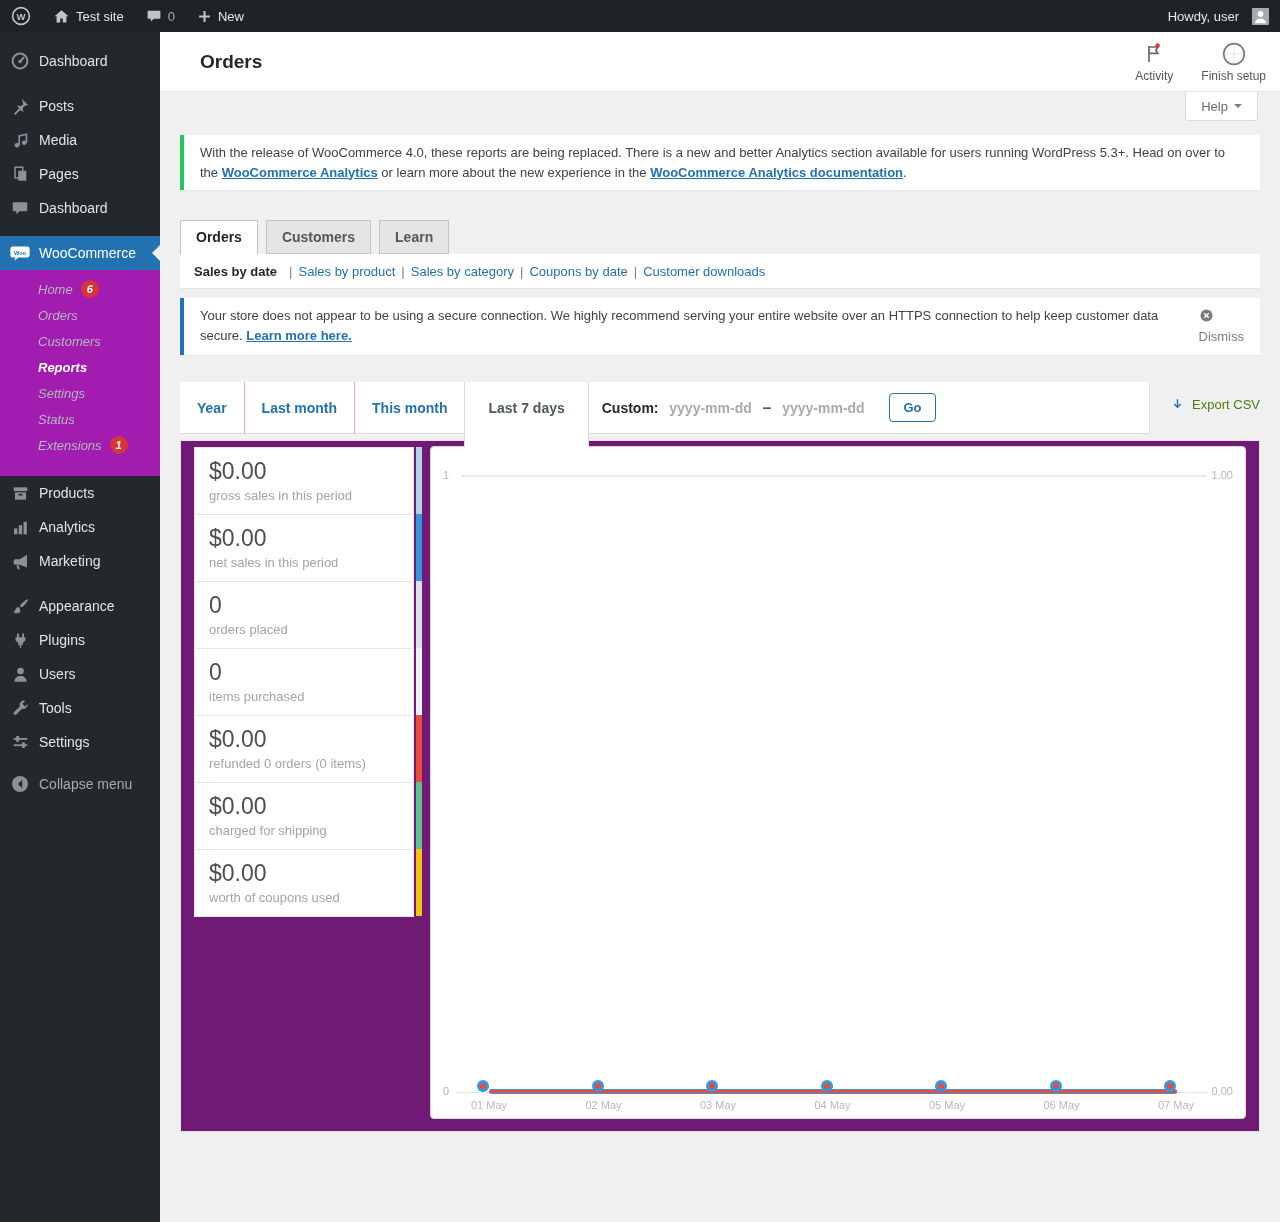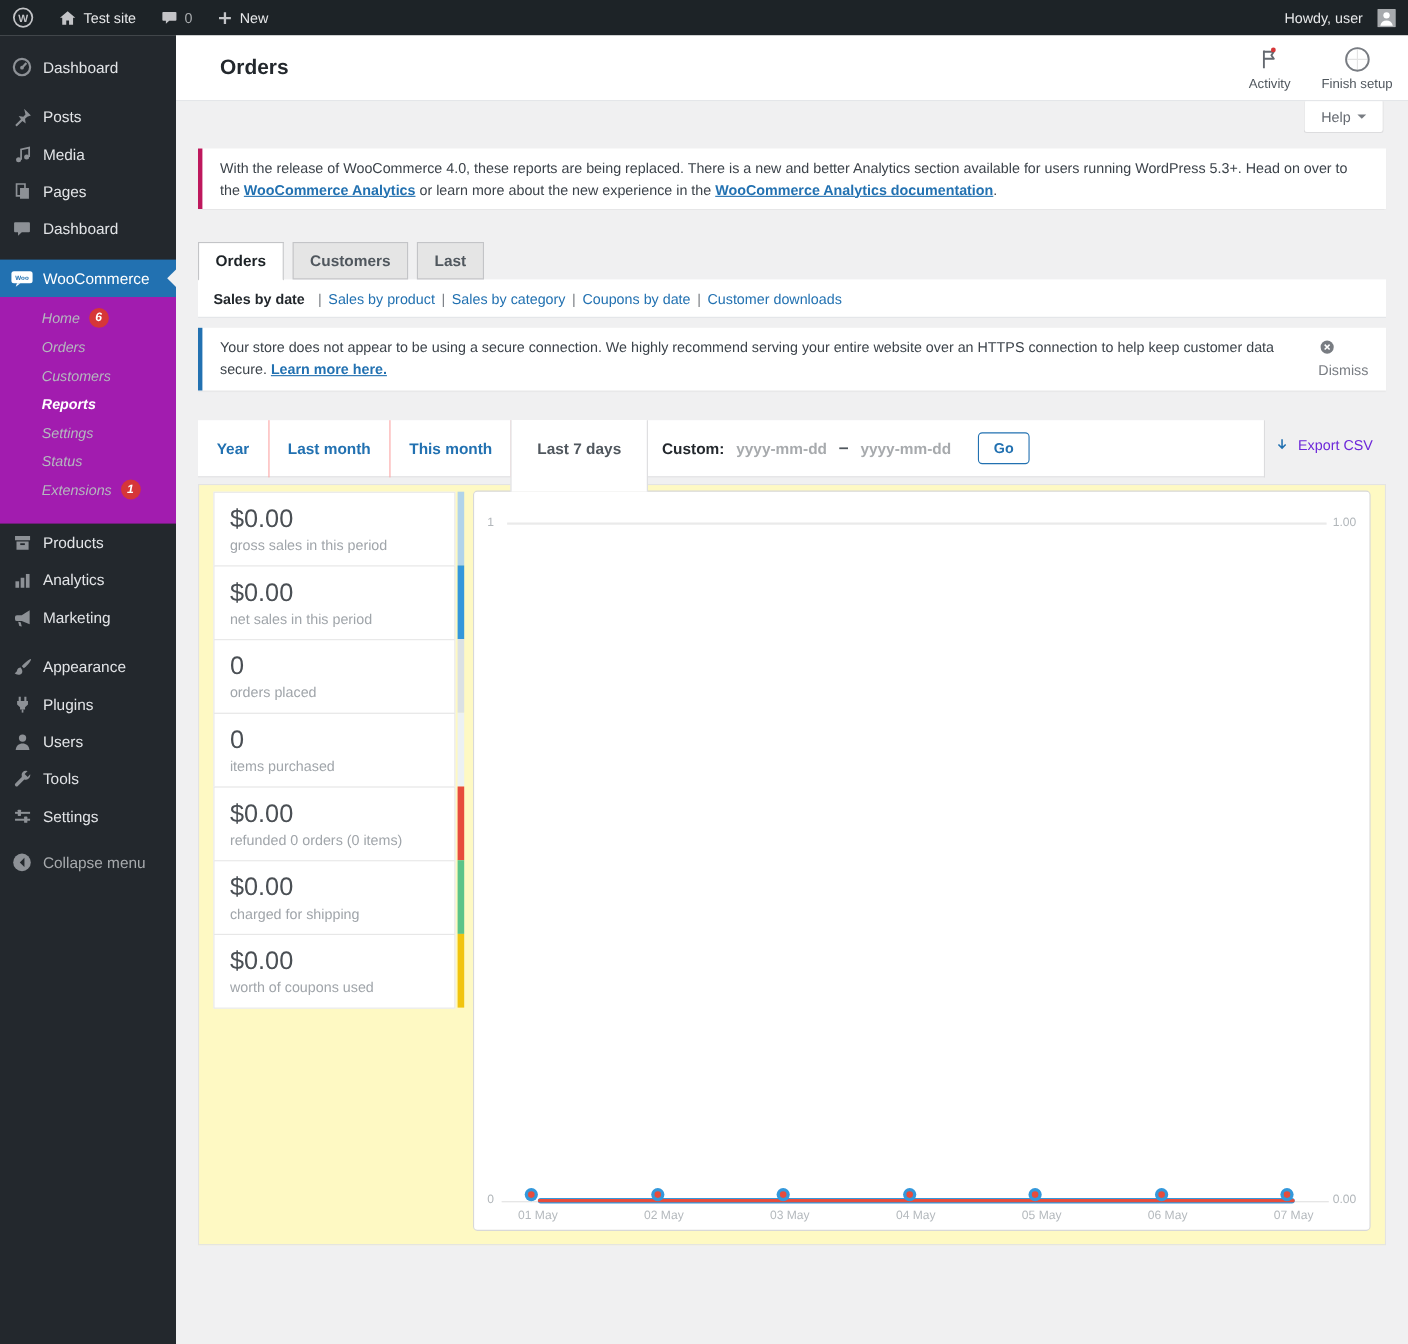--- a/index.html
+++ b/index.html
@@ -78,21 +78,21 @@
     position:absolute; right:22px; top:60px; width:73px; height:29px;
     background:#fff; border:1px solid #dcdcde; border-top:none; border-radius:0 0 3px 3px;
     display:flex; align-items:center; justify-content:center; gap:6px;
     color:#646970; font-size:13px; cursor:pointer; z-index:5;
   }
   .help-caret { width:0; height:0; border:4px solid transparent; border-top-color:#787c82; margin-top:4px; }
 
   .body-pad { padding:0 20px; }
 
   .notice {
-    background:#fff; border-left:4px solid #be185d; box-shadow:0 1px 1px rgba(0,0,0,.04);
+    background:#fff; border-left:4px solid #22c55e; box-shadow:0 1px 1px rgba(0,0,0,.04);
     padding:8px 16px; font-size:13px; line-height:1.5; color:#3c434a;
   }
   .notice.blue { border-left-color:#2271b1; display:flex; justify-content:space-between; gap:16px; }
   .notice a { color:#2271b1; font-weight:bold; text-decoration:underline; cursor:pointer; }
   .notice-analytics { margin-top:43px; }
   .dismiss { display:flex; align-items:flex-start; gap:4px; color:#787c82; white-space:nowrap; cursor:pointer; padding-top:2px;flex-direction:column; }
   .dismiss .icon { color:#787c82; }
 
   
   .nav-tabs { margin-top:30px; display:flex; }
@@ -135,28 +135,28 @@
     font-family:"Liberation Sans", sans-serif; font-size:14px; font-weight:bold; color:#32373c; text-align:center;
   }
   .date-input::placeholder { color:#a7aaad; font-weight:bold; }
   .range-sep { color:#50575e; font-weight:bold; }
   .go-btn {
     margin-left:14px; background:#fff; border:1px solid #2271b1; border-radius:4px;
     color:#2271b1; font-family:"Liberation Sans", sans-serif; font-size:13px; font-weight:bold;
     padding:6px 13px; cursor:pointer;
   }
   .export {
-    position:absolute; right:12px; top:15px; display:flex; align-items:center; gap:7px;
-    color:#6d28d9; font-size:13px; cursor:pointer;text-align:right;
+    position:absolute; right:0; top:15px; display:flex; align-items:center; gap:7px;
+    color:#4d7c0f; font-size:13px; cursor:pointer;text-align:right;
   }
   .export .icon { color:#2271b1; }
 
   
   .main-box {
-    margin-top:6px; position:relative; background:#fef9c3;
+    margin-top:6px; position:relative; background:#701a75;
     border:1px solid #e3e3e3; height:692px;
   }
   .stats { position:absolute; left:13px; top:6px; width:220px; list-style:none; }
   .statbox {
     position:relative; height:68px; background:#fff; border:1px solid #e7e7e7;
     margin-top:-1px; padding:10px 14px; cursor:pointer;
   }
   .statbox:first-child { margin-top:0; }
   .stat-value { font-size:23px; color:#4a4f54; }
   .stat-label { font-size:13px; color:#a0a5aa; margin-top:3px; }
@@ -434,21 +434,21 @@
 
   <div class="body-pad">
 
     <div class="notice notice-analytics">
       <span>With the release of WooCommerce 4.0, these reports are being replaced. There is a new and better Analytics section available for users running WordPress 5.3+. Head on over to the </span><a>WooCommerce Analytics</a><span> or learn more about the new experience in the </span><a>WooCommerce Analytics documentation</a><span>.</span>
     </div>
 
     <div class="nav-tabs" id="report-tabs">
         <a class="nav-tab active">Orders</a>
         <a class="nav-tab">Customers</a>
-        <a class="nav-tab">Last</a>
+        <a class="nav-tab">Learn</a>
       </div>
 
     <div class="subnav-band" id="subnav"><span class="subnav-current">Sales by date</span><span class="subnav-sep">|</span><a class="subnav-link">Sales by product</a><span class="subnav-sep">|</span><a class="subnav-link">Sales by category</a><span class="subnav-sep">|</span><a class="subnav-link">Coupons by date</a><span class="subnav-sep">|</span><a class="subnav-link">Customer downloads</a></div>
 
     <div class="notice blue notice-secure">
       <span><span>Your store does not appear to be using a secure connection. We highly recommend serving your entire website over an HTTPS connection to help keep customer data secure. </span><a>Learn more here.</a></span>
       <span class="dismiss">
         <span class="icon">
           <svg width="15" height="15" viewBox="0 0 20 20">
               <circle cx="10" cy="10" r="8" fill="#787c82"></circle>

